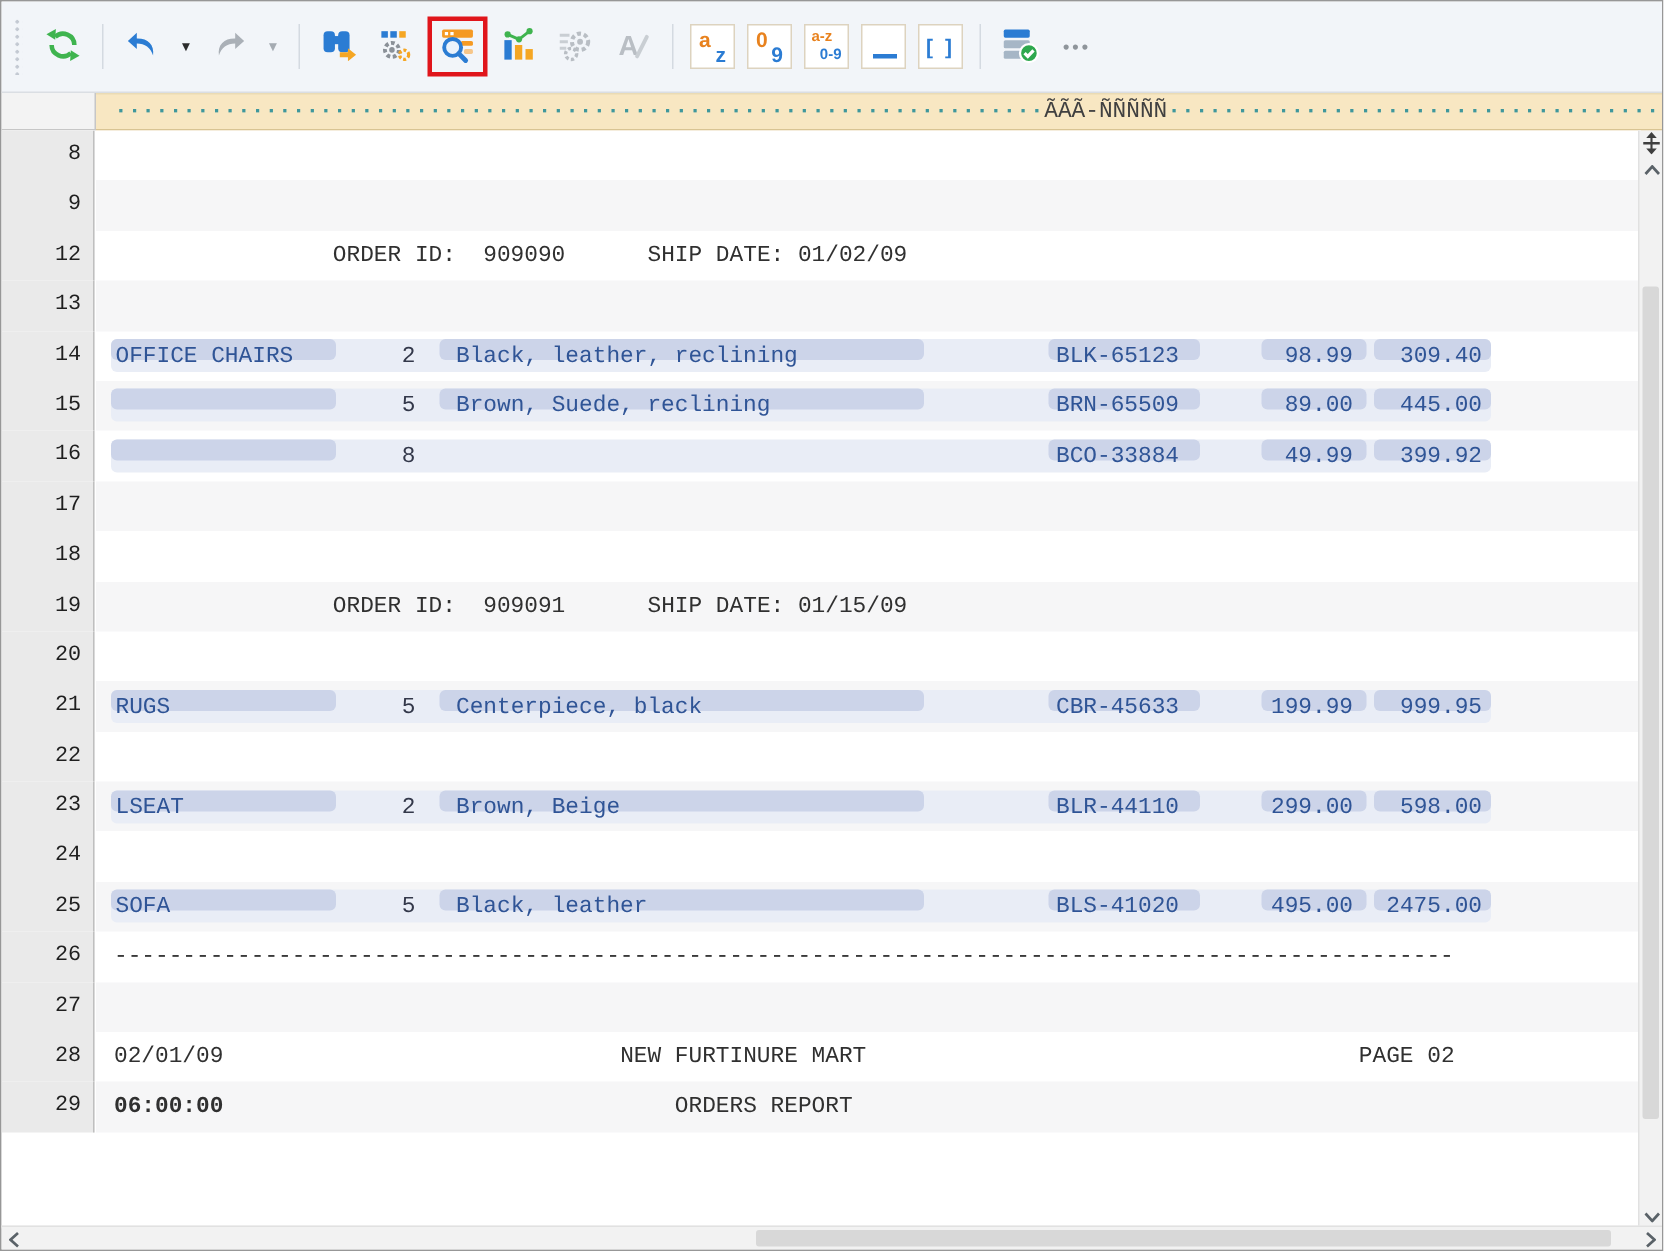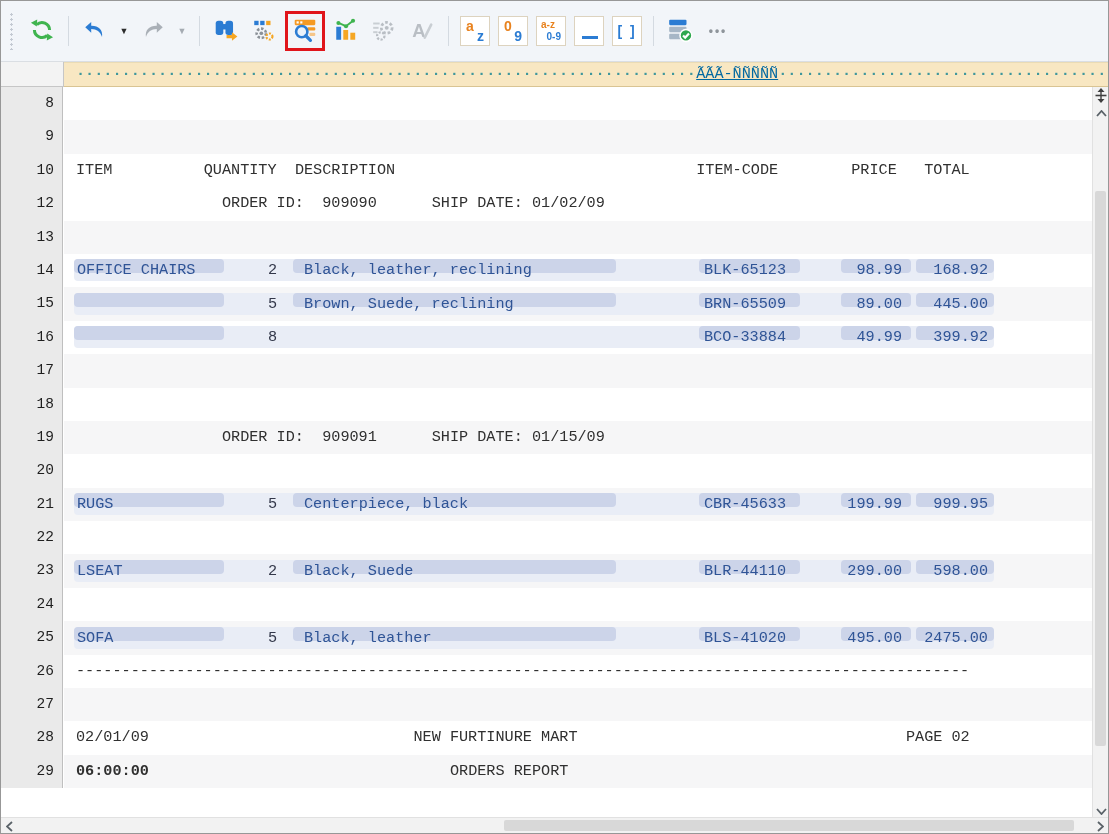--- a/index.html
+++ b/index.html
@@ -29,21 +29,21 @@
   .dots3{color:#8f959b;font-size:12px;letter-spacing:2px;font-weight:bold;}
   
   .ruler-row{position:absolute;left:0;top:61px;right:0;height:25px;}
   .ruler-spacer{position:absolute;left:0;top:0;width:63px;height:25px;background:#f3f3f3;box-sizing:border-box;
                 border-right:1px solid #c6c6c6;border-bottom:1px solid #c6c6c6;}
   .ruler{position:absolute;left:63px;top:0;right:0;height:25px;background:#f8e7c2;box-sizing:border-box;
          border-top:1px solid #eadbb4;border-bottom:1px solid #d9c493;overflow:hidden;}
   .ruler span{position:absolute;top:0;line-height:23px;font-family:"Liberation Mono","DejaVu Sans Mono",monospace;
               font-size:15.2px;white-space:pre;}
   .r-dots{color:#3f979c;font-weight:bold;}
-  .r-label{color:#0369a1;text-decoration:underline;}
+  .r-label{color:#404040;}
   
   .grid{position:absolute;left:0;top:86px;width:1093px;height:732px;overflow:hidden;background:#fff;}
   .row{position:relative;height:33.4px;}
   .row.stripe .line{background:#f6f6f7;}
   .ln{position:absolute;left:0;top:0;width:62px;height:100%;background:#eaeaea;box-sizing:border-box;
       border-right:1px solid #bfbfbf;color:#1f1f1f;text-align:right;padding-right:8px;
       font-family:"Liberation Mono","DejaVu Sans Mono",monospace;font-size:14.5px;line-height:33.4px;}
   .line{position:absolute;left:63px;top:0;right:0;height:100%;
         font-family:"Liberation Mono","DejaVu Sans Mono",monospace;font-size:15.2px;color:#303030;}
   .cell{position:absolute;top:0;line-height:33.4px;white-space:pre;}
@@ -250,51 +250,40 @@
   <div class="grid" id="grid">
       <div class="row">
         <div class="ln">8</div>
         <div class="line"></div>
       </div>
       <div class="row stripe">
         <div class="ln">9</div>
         <div class="line"></div>
       </div>
       <div class="row">
-        <div class="ln">10</div>
-        <div class="line">
-          <span class="cell" style="left: 12px;">ITEM</span>
-          <span class="cell" style="left: 139.68px;">QUANTITY</span>
-          <span class="cell" style="left: 230.88px;">DESCRIPTION</span>
-          <span class="cell" style="left: 632.16px;">ITEM-CODE</span>
-          <span class="cell" style="left: 787.2px;">PRICE</span>
-          <span class="cell" style="left: 860.16px;">TOTAL</span>
-        </div>
-      </div>
-      <div class="row">
         <div class="ln">12</div>
         <div class="line">
           <span class="cell" style="left: 157.92px;">ORDER ID:  909090</span>
           <span class="cell" style="left: 367.68px;">SHIP DATE: 01/02/09</span>
         </div>
       </div>
       <div class="row stripe">
         <div class="ln">13</div>
         <div class="line"></div>
       </div>
       <div class="row">
         <div class="ln">14</div>
         <div class="line">
           <div class="band"></div>
           <span class="fld f-item chip">OFFICE CHAIRS</span>
           <span class="fld f-qty">2</span>
           <span class="fld f-desc chip">Black, leather, reclining</span>
           <span class="fld f-code chip">BLK-65123</span>
           <span class="fld f-price chip">98.99</span>
-          <span class="fld f-total chip">168.92</span>
+          <span class="fld f-total chip">309.40</span>
         </div>
       </div>
       <div class="row stripe">
         <div class="ln">15</div>
         <div class="line">
           <div class="band"></div>
           <span class="fld f-item chip"></span>
           <span class="fld f-qty">5</span>
           <span class="fld f-desc chip">Brown, Suede, reclining</span>
           <span class="fld f-code chip">BRN-65509</span>
@@ -347,21 +336,21 @@
       <div class="row">
         <div class="ln">22</div>
         <div class="line"></div>
       </div>
       <div class="row stripe">
         <div class="ln">23</div>
         <div class="line">
           <div class="band"></div>
           <span class="fld f-item chip">LSEAT</span>
           <span class="fld f-qty">2</span>
-          <span class="fld f-desc chip">Black, Suede</span>
+          <span class="fld f-desc chip">Brown, Beige</span>
           <span class="fld f-code chip">BLR-44110</span>
           <span class="fld f-price chip">299.00</span>
           <span class="fld f-total chip">598.00</span>
         </div>
       </div>
       <div class="row">
         <div class="ln">24</div>
         <div class="line"></div>
       </div>
       <div class="row stripe">

